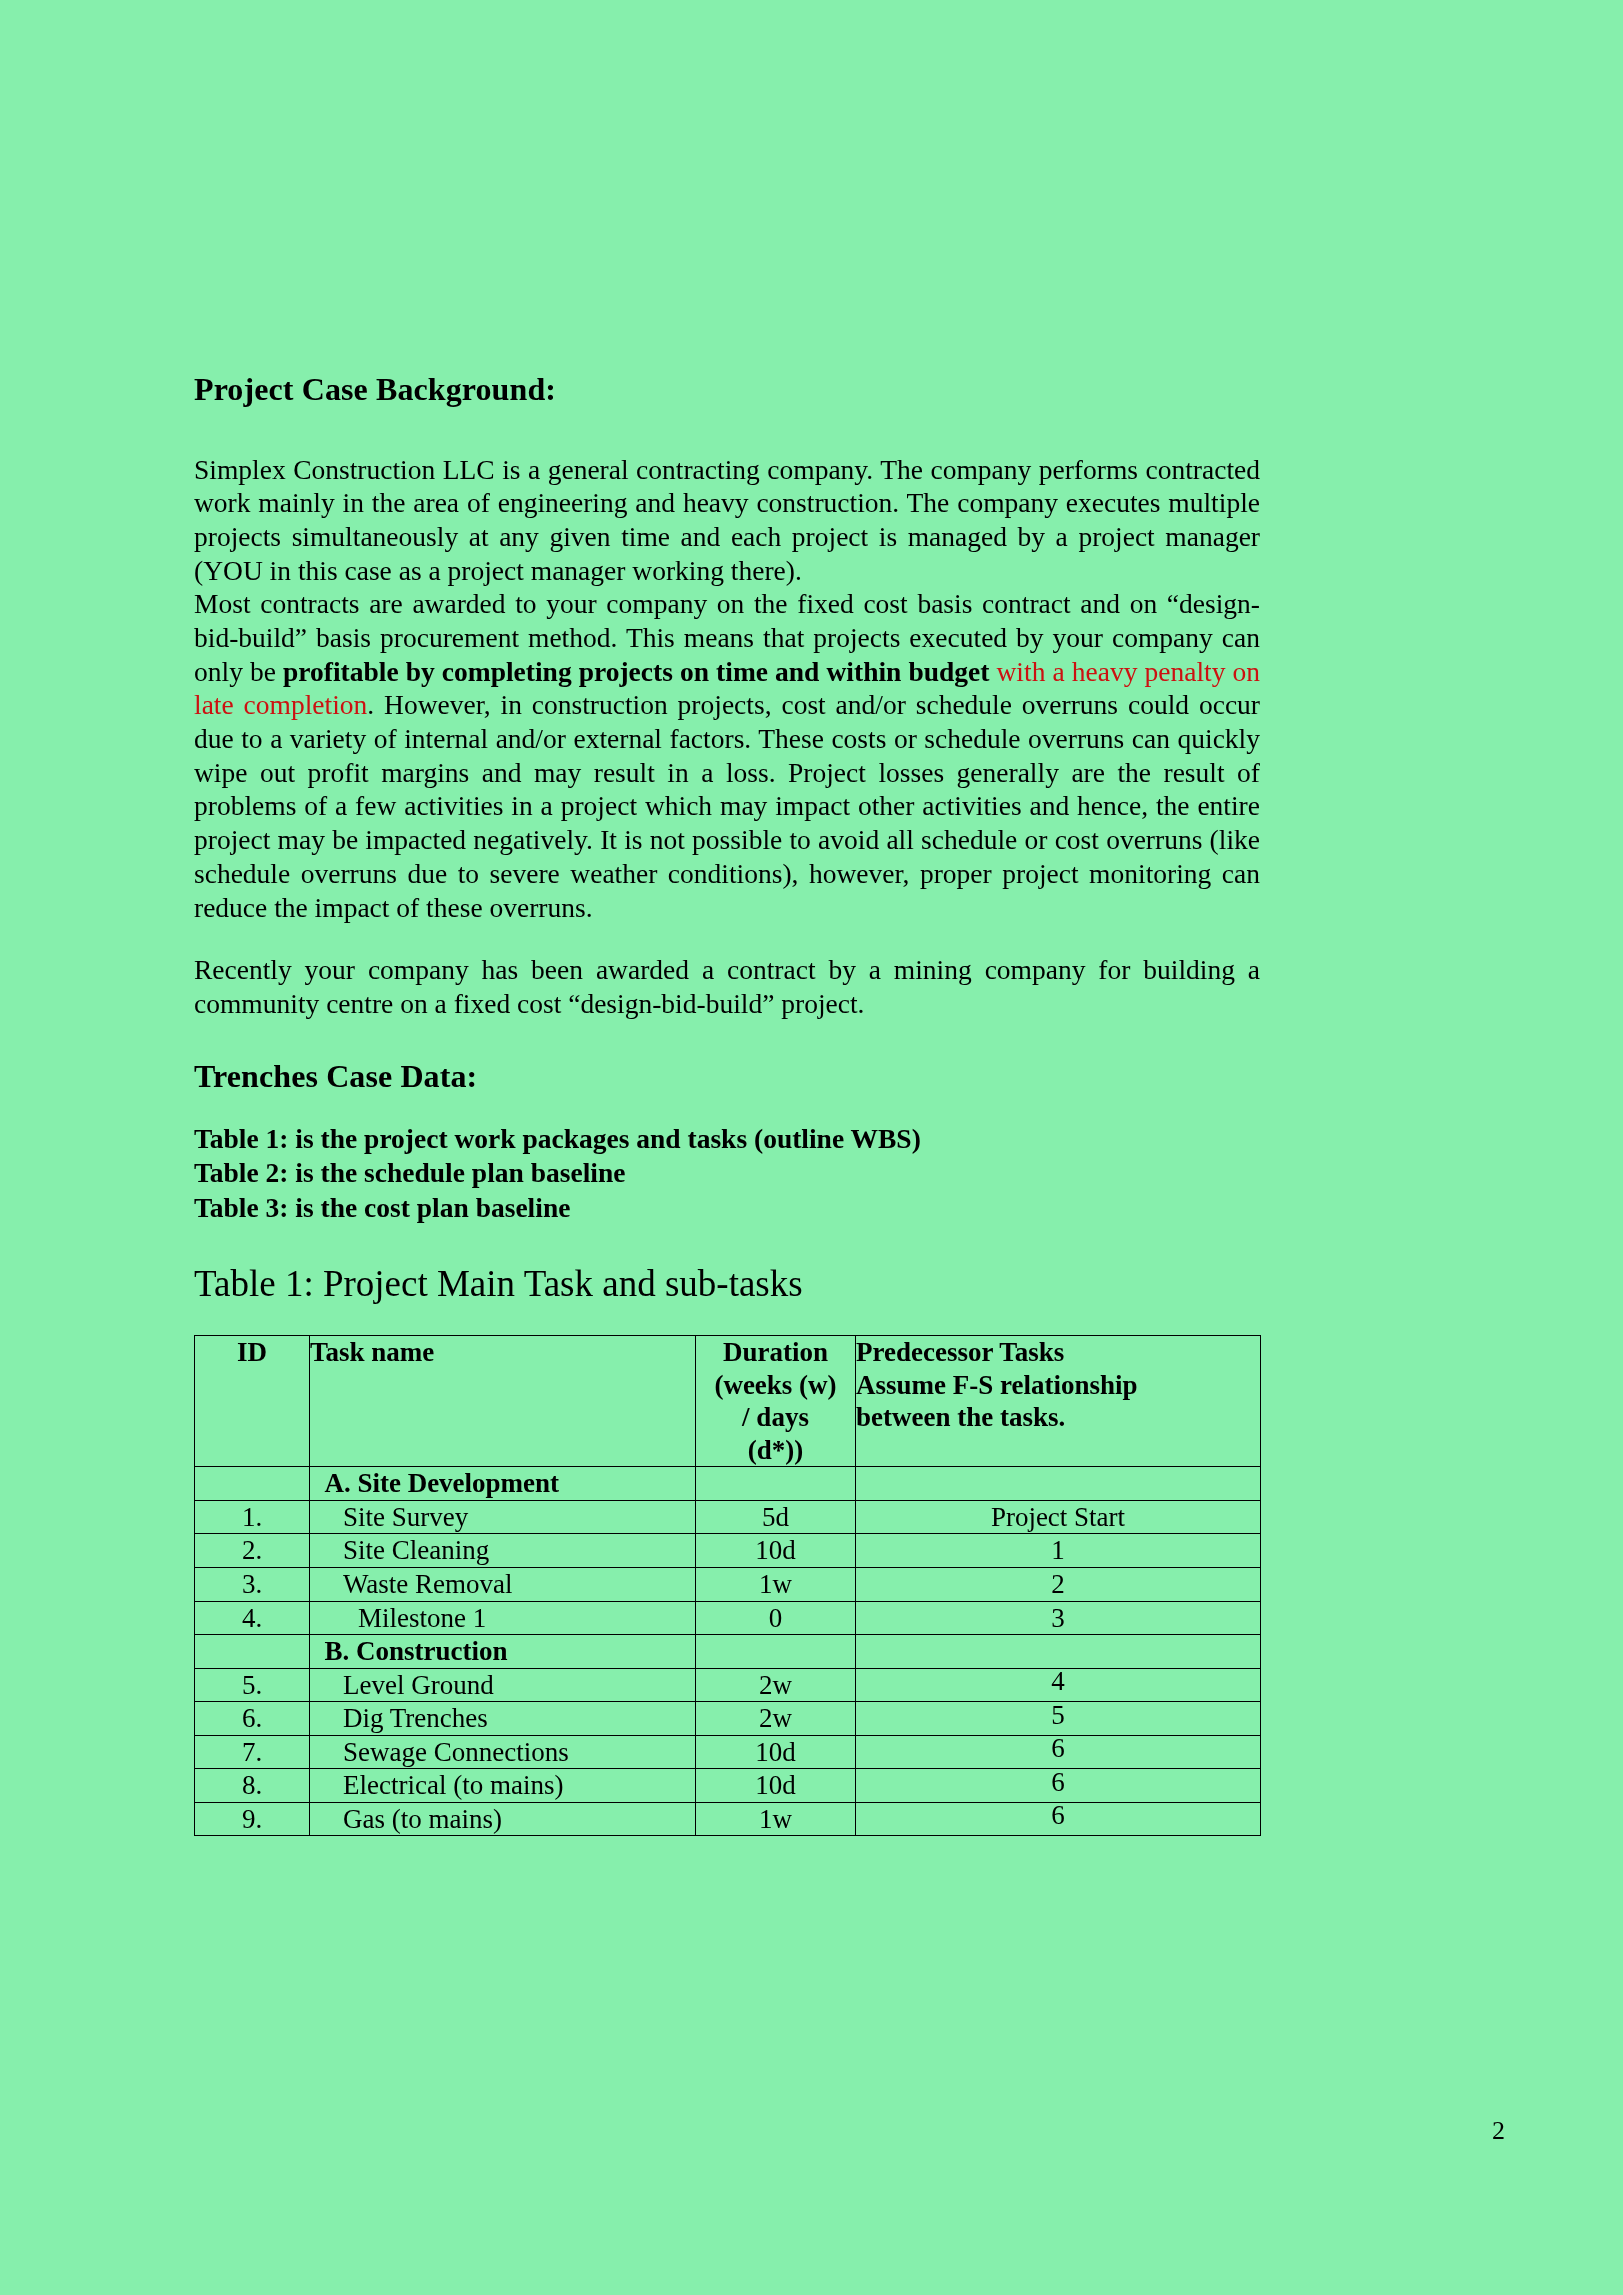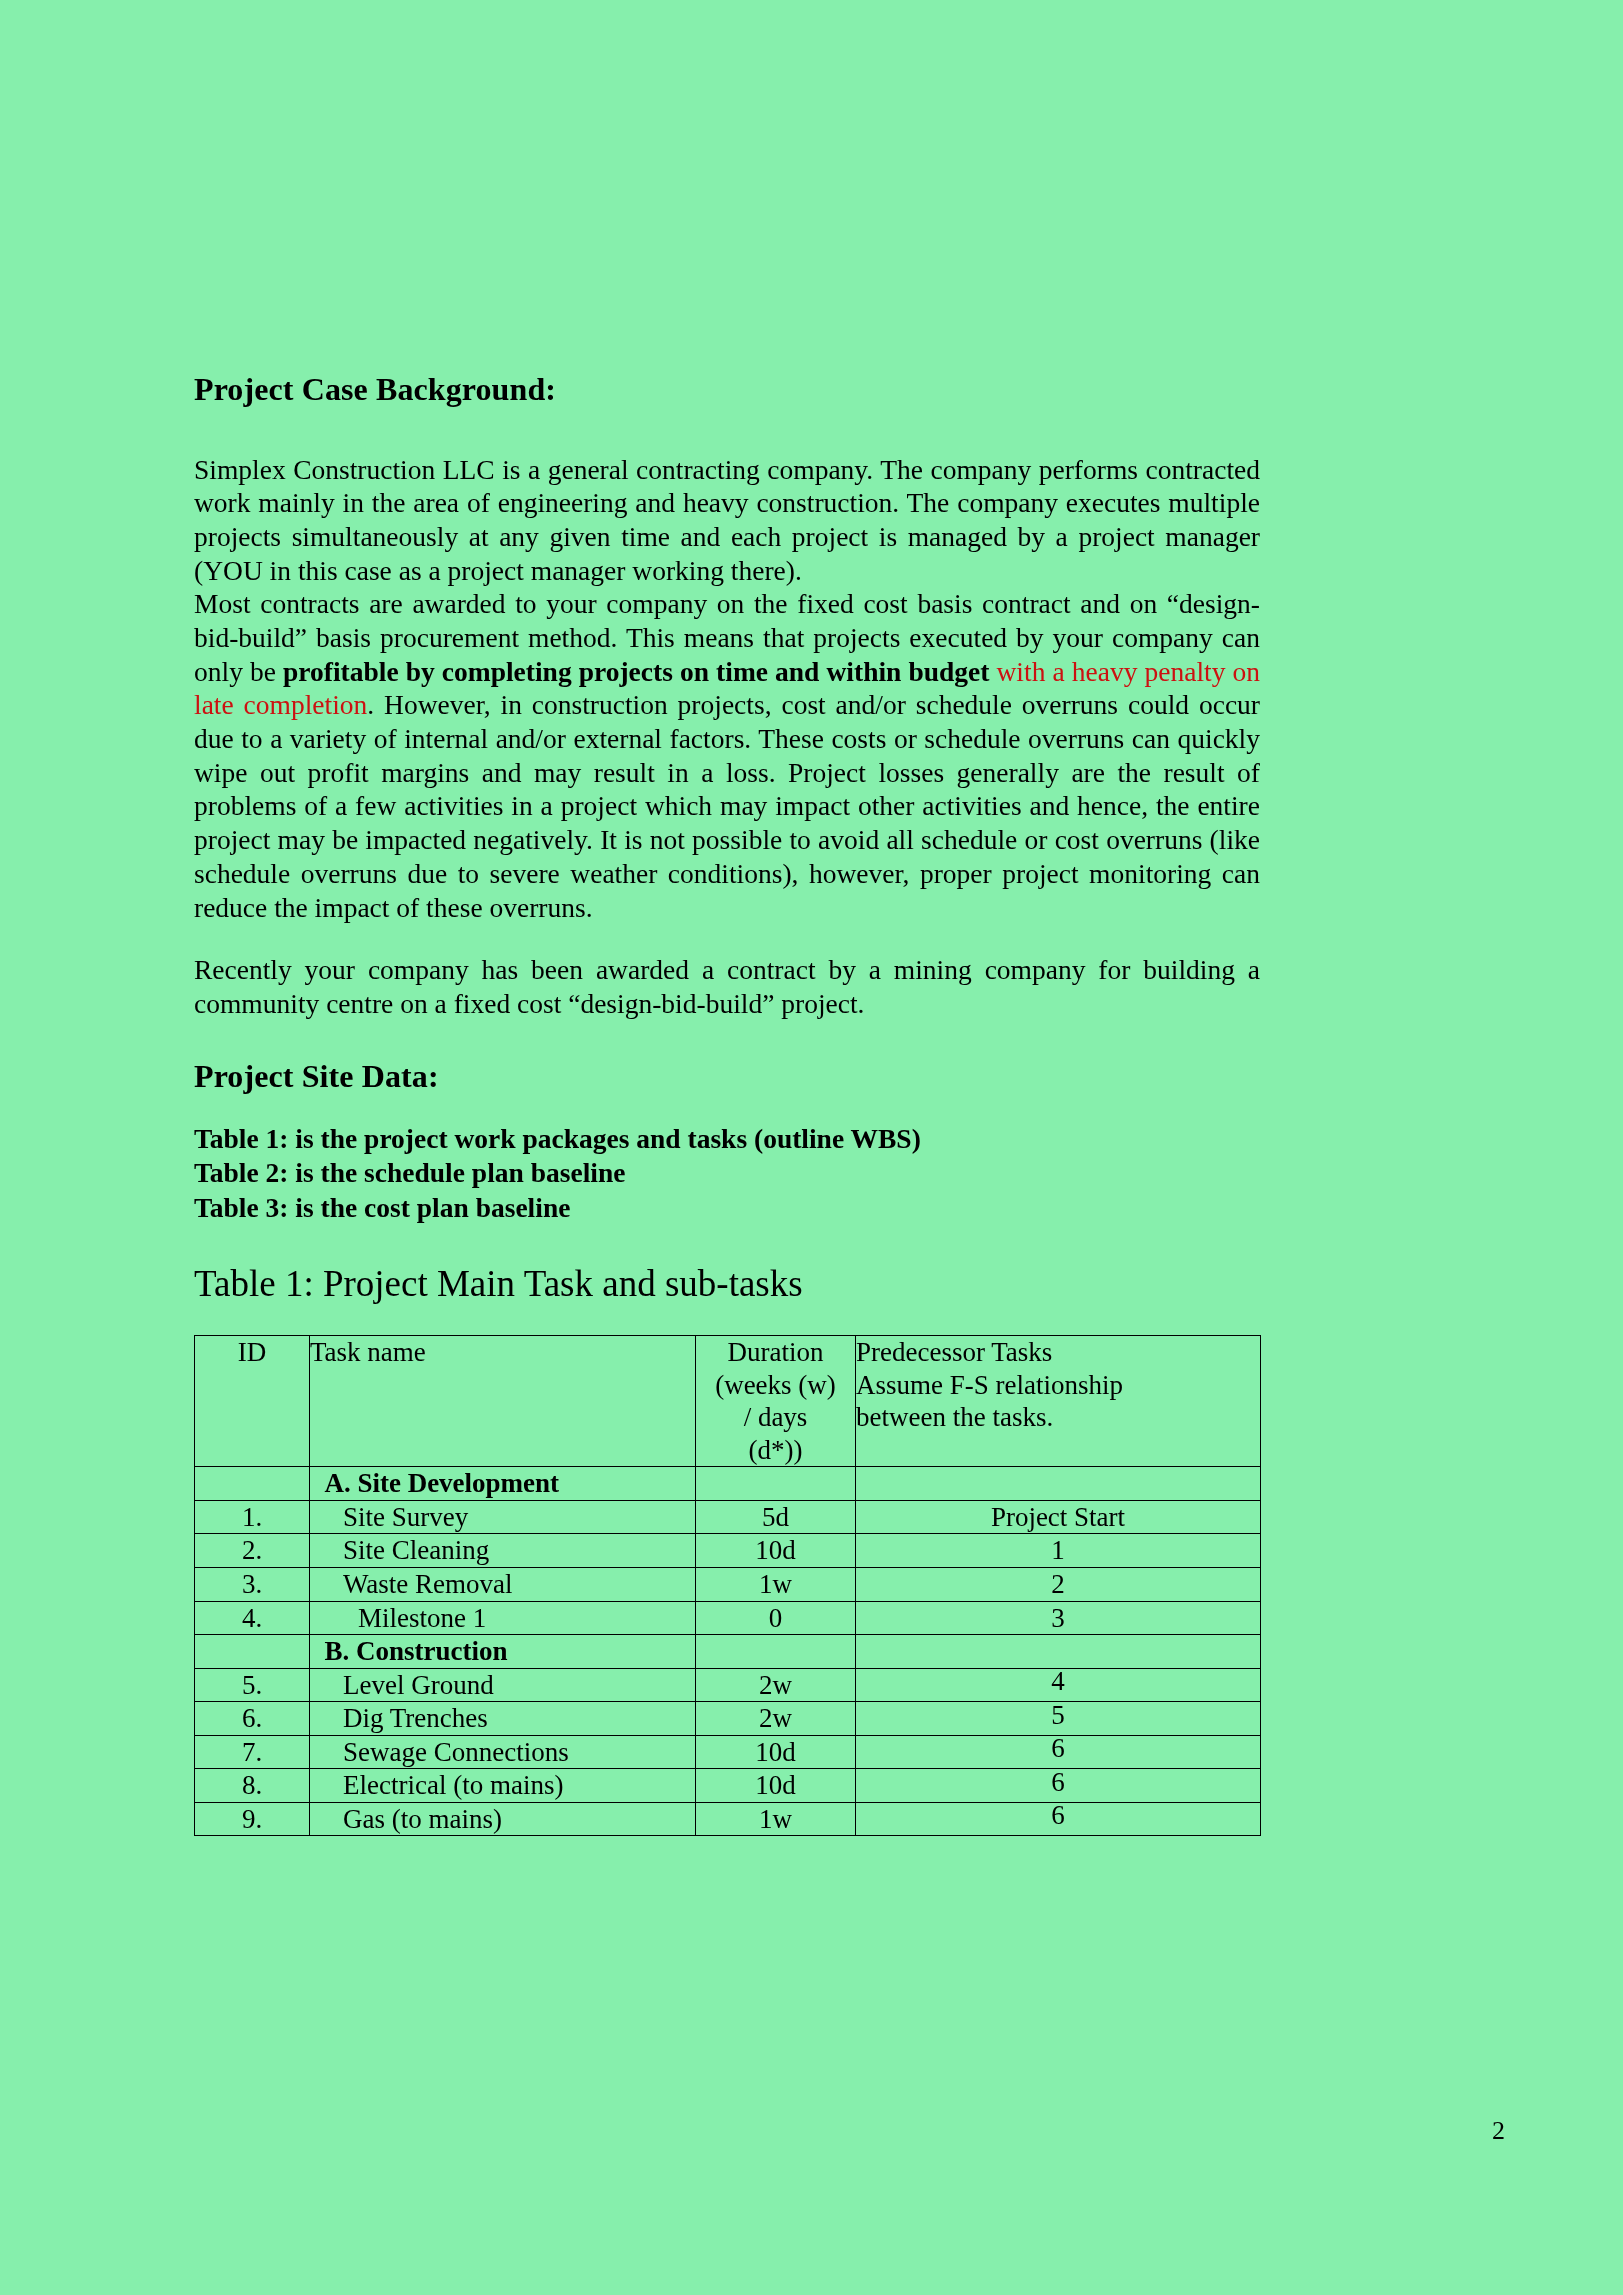--- a/index.html
+++ b/index.html
@@ -81,21 +81,21 @@
   table.wbs col.c-pred  { width: 405px; }
 
   table.wbs td {
     border: 1.3px solid #000000;
     padding: 0;
     vertical-align: top;
     font-size: 27px;
     line-height: 1.205;
   }
 
-  .hdr-cell { padding: 6.5px 7.9px 7.9px 7.9px; font-weight: normal; }
+  .hdr-cell { padding: 6.5px 7.9px 7.9px 7.9px; font-weight: bold; }
   .hdr-id { text-align: center; }
   .hdr-task { text-align: left; padding-left: 11.8px; }
   .hdr-dur { text-align: center; }
   .hdr-pred { text-align: left; padding-left: 10.5px; }
 
   .cell-id   { text-align: center; padding: 5.9px 0 7.2px 0; }
   .cell-task { text-align: left;   padding: 5.9px 0 7.2px 0; }
   .cell-dur  { text-align: center; padding: 5.9px 0 7.2px 0; }
   .cell-pred { text-align: center; padding: 5.9px 0 7.2px 0; }
 
@@ -128,21 +128,21 @@
     <p class="body-par">Simplex Construction LLC is a general contracting company. The company performs contracted work mainly in the area of engineering and heavy construction. The company executes multiple projects simultaneously at any given time and each project is managed by a project manager (YOU in this case as a project manager working there).</p>
 
     <p class="body-par"><span>Most contracts are awarded to your company on the fixed cost basis contract and on “design-bid-build” basis procurement method. This means that projects executed by your company can only be </span><span class="b">profitable</span><span class="b"> by </span><span class="b">completing projects on time and within budget</span><span class="red"> with a heavy penalty on late completion</span><span>. However, in construction projects, cost and/or schedule overruns could occur due to a variety of internal and/or external factors. These costs or schedule overruns can quickly wipe out profit margins and may result in a loss. Project losses generally are the result of problems of a few activities in a project which may impact other activities and hence, the entire project may be impacted negatively. It is not possible to avoid all schedule or cost overruns (like schedule overruns due to severe weather conditions), however, proper project monitoring can reduce the impact of these overruns.</span></p>
 
     <div class="gap-small"></div>
 
     <p class="body-par">Recently your company has been awarded a contract by a mining company for building a community centre on a fixed cost “design-bid-build” project.</p>
 
     <div class="gap-heading2"></div>
 
-    <h1 class="doc-heading">Project Site Data:</h1>
+    <h1 class="doc-heading">Trenches Case Data:</h1>
 
     <div class="gap-small"></div>
 
     <div class="boldlines">
       <div>Table 1: is the project work packages and tasks (outline WBS)</div>
       <div>Table 2: is the schedule plan baseline</div>
       <div>Table 3: is the cost plan baseline</div>
     </div>
 
     <div class="gap-med"></div>

